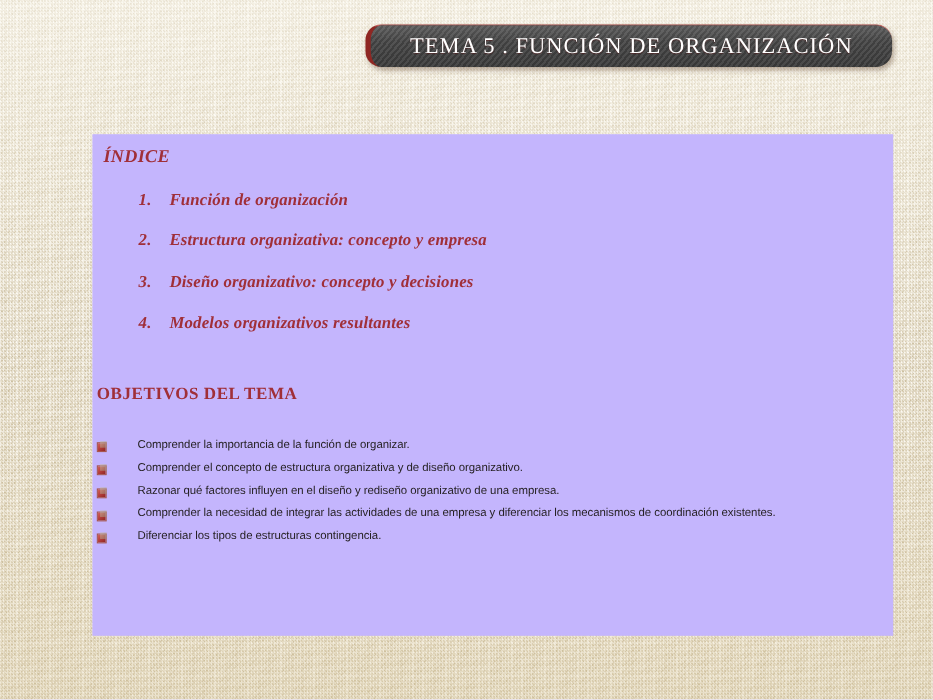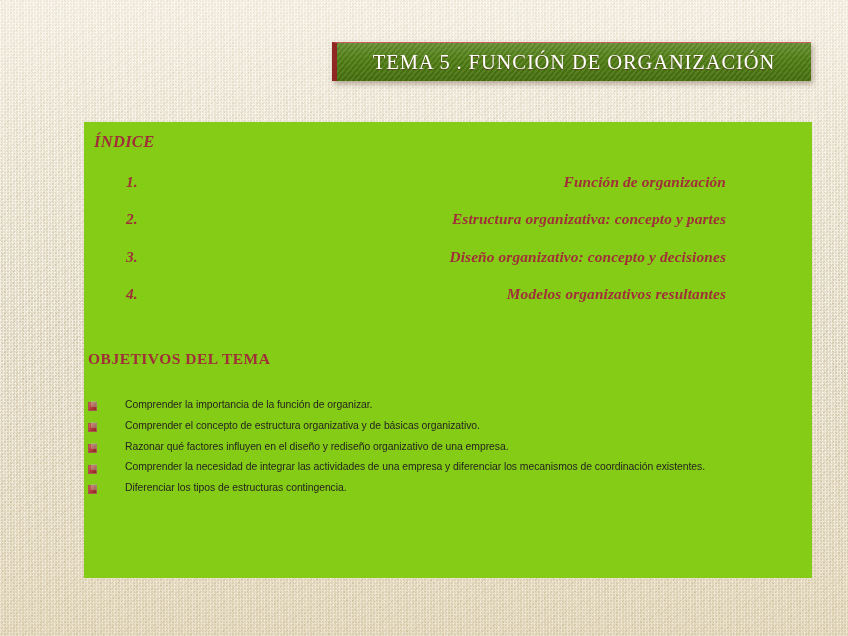--- a/index.html
+++ b/index.html
@@ -83,32 +83,33 @@
         rgba(250,244,226,0.05) 52%,
         rgba(226,209,165,0.22) 88%,
         rgba(219,201,155,0.30) 100%
       );
   }
 
   
   .title-banner {
     position: absolute;
     left: 332px;
-    top: 42px;
+    top: 22px;
     width: 479px;
     height: 39px;
-    background-color: #4d7c0f;
+    background-color: #404040;
     box-sizing: border-box;
     border-left: 5px solid #8f2723;
     border-top: 1px solid #c8605c;
     box-shadow: 2px 3px 5px rgba(90,60,40,0.38);
     overflow: hidden;
     display: flex;
     align-items: center;
     justify-content: center;
+    border-radius: 15px;
   }
   .title-banner .banner-stripes {
     position: absolute;
     inset: 0;
     pointer-events: none;
     background-image:
       repeating-linear-gradient(
         -50deg,
         rgba(255,255,255,0.085) 0px,
         rgba(255,255,255,0.085) 2px,
@@ -138,21 +139,21 @@
     text-shadow: 0 1px 1px rgba(90,25,25,0.55);
   }
 
   
   .content-panel {
     position: absolute;
     left: 84px;
     top: 122px;
     width: 728px;
     height: 456px;
-    background: #84cc16;
+    background: #c4b5fd;
     box-sizing: border-box;
   }
 
   
   .heading-indice {
     position: absolute;
     left: 10px;
     top: 10px;
     color: #a02f38;
     font-family: "Liberation Serif", "DejaVu Serif", serif;
@@ -184,21 +185,20 @@
     font-size: 15.3px;
     letter-spacing: 0.15px;
     white-space: nowrap;
   }
   .index-num {
     width: 28px;
     flex: 0 0 28px;
   }
   .index-label {
     flex: 1 1 auto;
-    text-align: right;
   }
 
   
   .heading-objetivos {
     position: absolute;
     left: 4px;
     top: 228px;
     color: #a02f38;
     font-family: "Liberation Serif", "DejaVu Serif", serif;
     font-weight: bold;
@@ -272,42 +272,42 @@
 
     <div class="heading-indice">ÍNDICE</div>
 
     <ul class="index-list">
       <li class="index-item">
         <span class="index-num">1.</span>
         <span class="index-label">Función de organización</span>
       </li>
       <li class="index-item">
         <span class="index-num">2.</span>
-        <span class="index-label">Estructura organizativa: concepto y partes</span>
+        <span class="index-label">Estructura organizativa: concepto y empresa</span>
       </li>
       <li class="index-item">
         <span class="index-num">3.</span>
         <span class="index-label">Diseño organizativo: concepto y decisiones</span>
       </li>
       <li class="index-item">
         <span class="index-num">4.</span>
         <span class="index-label">Modelos organizativos resultantes</span>
       </li>
     </ul>
 
     <div class="heading-objetivos">OBJETIVOS DEL TEMA</div>
 
     <ul class="objectives-list">
       <li class="objective-item">
         <span class="bullet-glyph"></span>
         <span class="objective-text">Comprender la importancia de la función de organizar.</span>
       </li>
       <li class="objective-item">
         <span class="bullet-glyph"></span>
-        <span class="objective-text">Comprender el concepto de estructura organizativa y de básicas organizativo.</span>
+        <span class="objective-text">Comprender el concepto de estructura organizativa y de diseño organizativo.</span>
       </li>
       <li class="objective-item">
         <span class="bullet-glyph"></span>
         <span class="objective-text">Razonar qué factores influyen en el diseño y rediseño organizativo de una empresa.</span>
       </li>
       <li class="objective-item">
         <span class="bullet-glyph"></span>
         <span class="objective-text">Comprender la necesidad de integrar las actividades de una empresa y diferenciar los mecanismos de coordinación existentes.</span>
       </li>
       <li class="objective-item">

